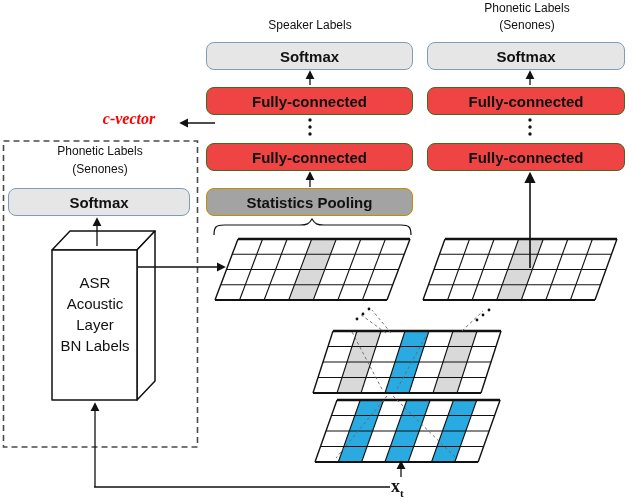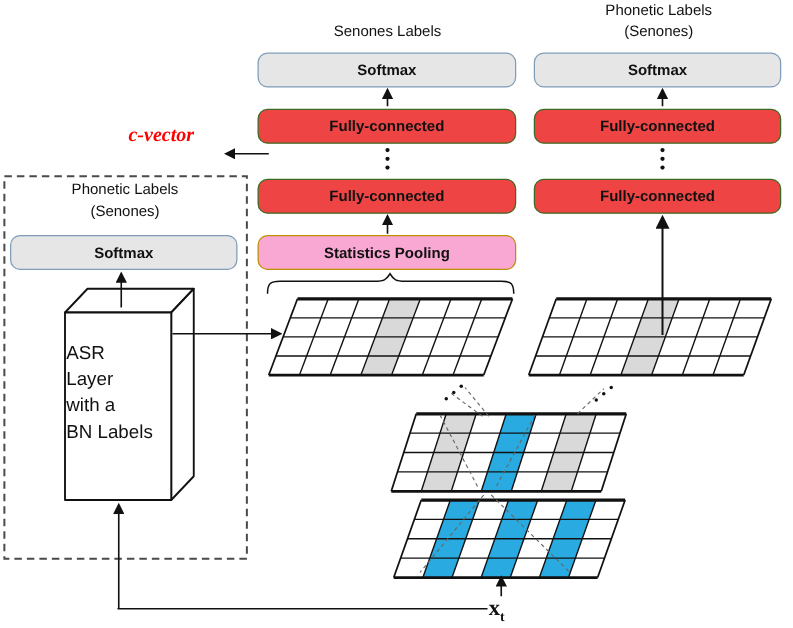--- a/index.html
+++ b/index.html
@@ -4,32 +4,32 @@
 <style>
   html,body{margin:0;padding:0;background:#fff;}
   #canvas{
     position:relative;width:634px;height:502px;background:#ffffff;
     font-family:"Liberation Sans",sans-serif;color:#111;overflow:hidden;
   }
   #diagram{position:absolute;left:0;top:0;}
   .txt{position:absolute;text-align:center;font-size:12px;line-height:17px;white-space:nowrap;}
   .box{
     position:absolute;display:flex;align-items:center;justify-content:center;
-    font-size:12px;font-weight:600;border-radius:8px;box-sizing:border-box;
+    font-size:15px;font-weight:600;border-radius:8px;box-sizing:border-box;
   }
   .box.gray{background:#e7e6e6;border:1.6px solid #7f9cb9;}
   .box.green{background:#ef4444;border:1.6px solid #3e6b23;}
-  .box.orange{background:#f9a8d4;border:1.6px solid #bf8f00;}
+  .box.orange{background:#a3a3a3;border:1.6px solid #bf8f00;}
   #cvector{
-    position:absolute;left:88px;top:100px;width:82px;text-align:center;
+    position:absolute;left:88px;top:110px;width:82px;text-align:center;
     color:#ff0000;font-style:italic;font-weight:700;font-size:16px;
     font-family:"Liberation Serif",serif;
   }
   #asr-label{
-    position:absolute;left:53px;top:272px;width:84px;
+    position:absolute;left:53px;top:272px;width:84px;text-align:center;
     font-size:15px;line-height:21px;
   }
   #input-label{
     position:absolute;left:391px;top:476px;font-size:18px;font-weight:700;
     font-family:"Liberation Serif",serif;
   }
   #input-label sub{font-size:11px;font-weight:700;}
 </style>
 </head>
 <body>
@@ -176,41 +176,41 @@
       <circle cx="530" cy="134" r="1.7"></circle>
       <circle cx="357" cy="319" r="1.4"></circle>
       <circle cx="363" cy="314" r="1.4"></circle>
       <circle cx="369" cy="309" r="1.4"></circle>
       <circle cx="477" cy="320" r="1.4"></circle>
       <circle cx="483" cy="315" r="1.4"></circle>
       <circle cx="489" cy="310" r="1.4"></circle>
     </g>
   </svg>
 
-  <div class="txt" style="left:210px;top:17px;width:200px;">Senones Labels</div>
+  <div class="txt" style="left:210px;top:17px;width:200px;">Speaker Labels</div>
   <div class="txt" style="left:427px;top:0px;width:200px;">Phonetic Labels</div>
   <div class="txt" style="left:427px;top:17px;width:200px;">(Senones)</div>
 
   <div class="txt" style="left:4px;top:143px;width:192px;">Phonetic Labels</div>
   <div class="txt" style="left:4px;top:161px;width:192px;">(Senones)</div>
 
   <div class="box gray" style="left:8px;top:188px;width:182px;height:28px;">Softmax</div>
   <div class="box gray" style="left:206px;top:42px;width:207px;height:28px;">Softmax</div>
   <div class="box gray" style="left:427px;top:42px;width:198px;height:28px;">Softmax</div>
   <div class="box green" style="left:206px;top:87px;width:207px;height:28px;">Fully-connected</div>
   <div class="box green" style="left:206px;top:143px;width:207px;height:28px;">Fully-connected</div>
   <div class="box orange" style="left:206px;top:188px;width:207px;height:28px;">Statistics Pooling</div>
   <div class="box green" style="left:427px;top:87px;width:198px;height:28px;">Fully-connected</div>
   <div class="box green" style="left:427px;top:143px;width:198px;height:28px;">Fully-connected</div>
 
   <div id="cvector">c-vector</div>
 
   <div id="asr-label">
     <div>ASR</div>
+    <div>Acoustic</div>
     <div>Layer</div>
-    <div>with a</div>
     <div>BN Labels</div>
   </div>
 
 
   <div id="input-label"><span>x</span><sub>t</sub></div>
 
 </div>
 
 </body></html>

